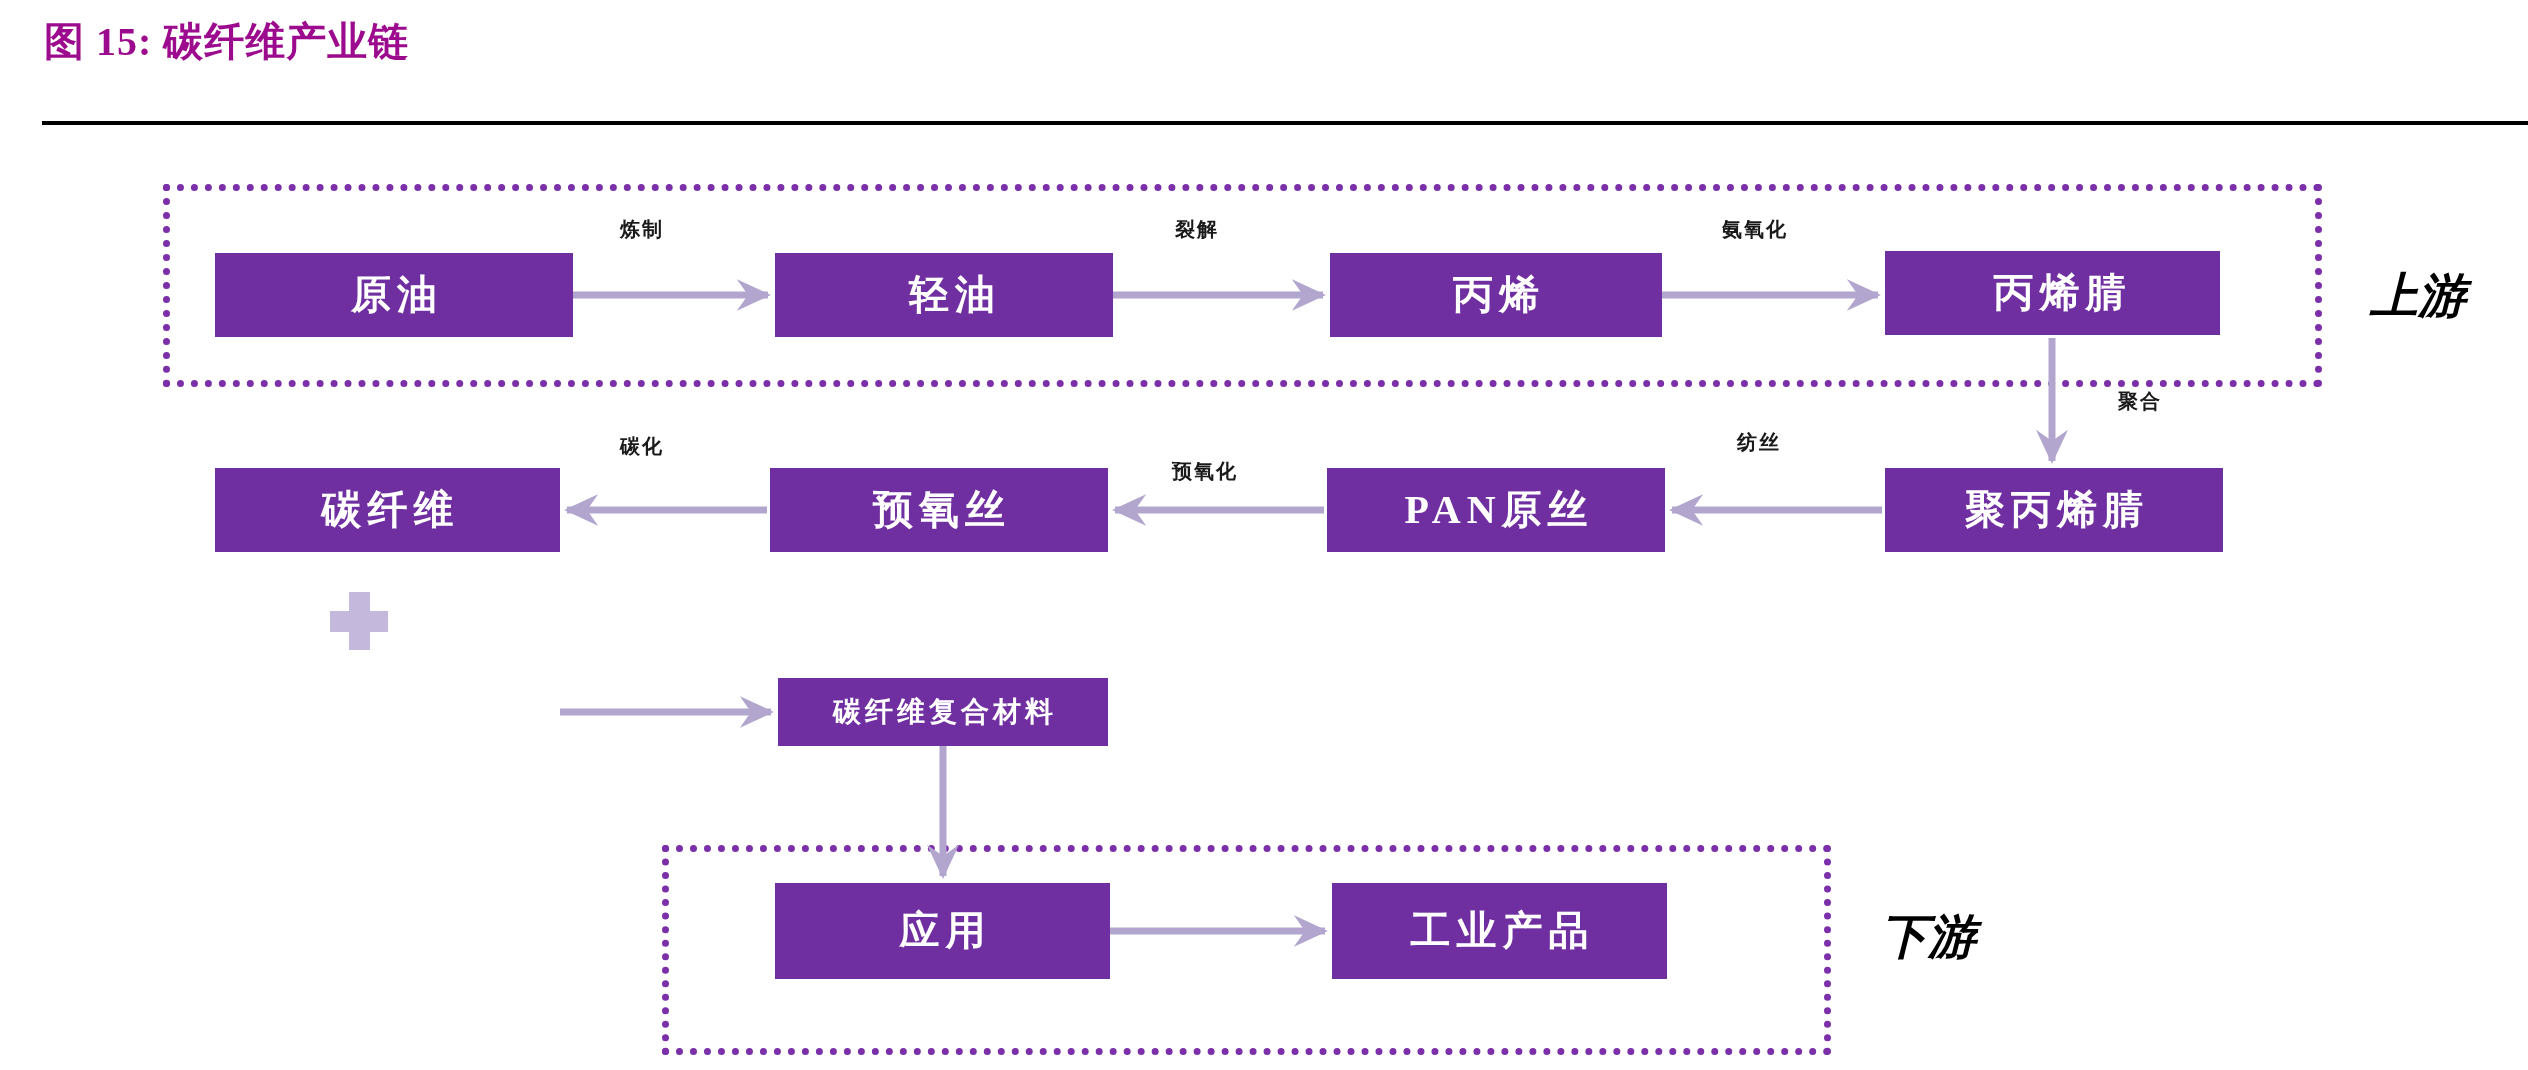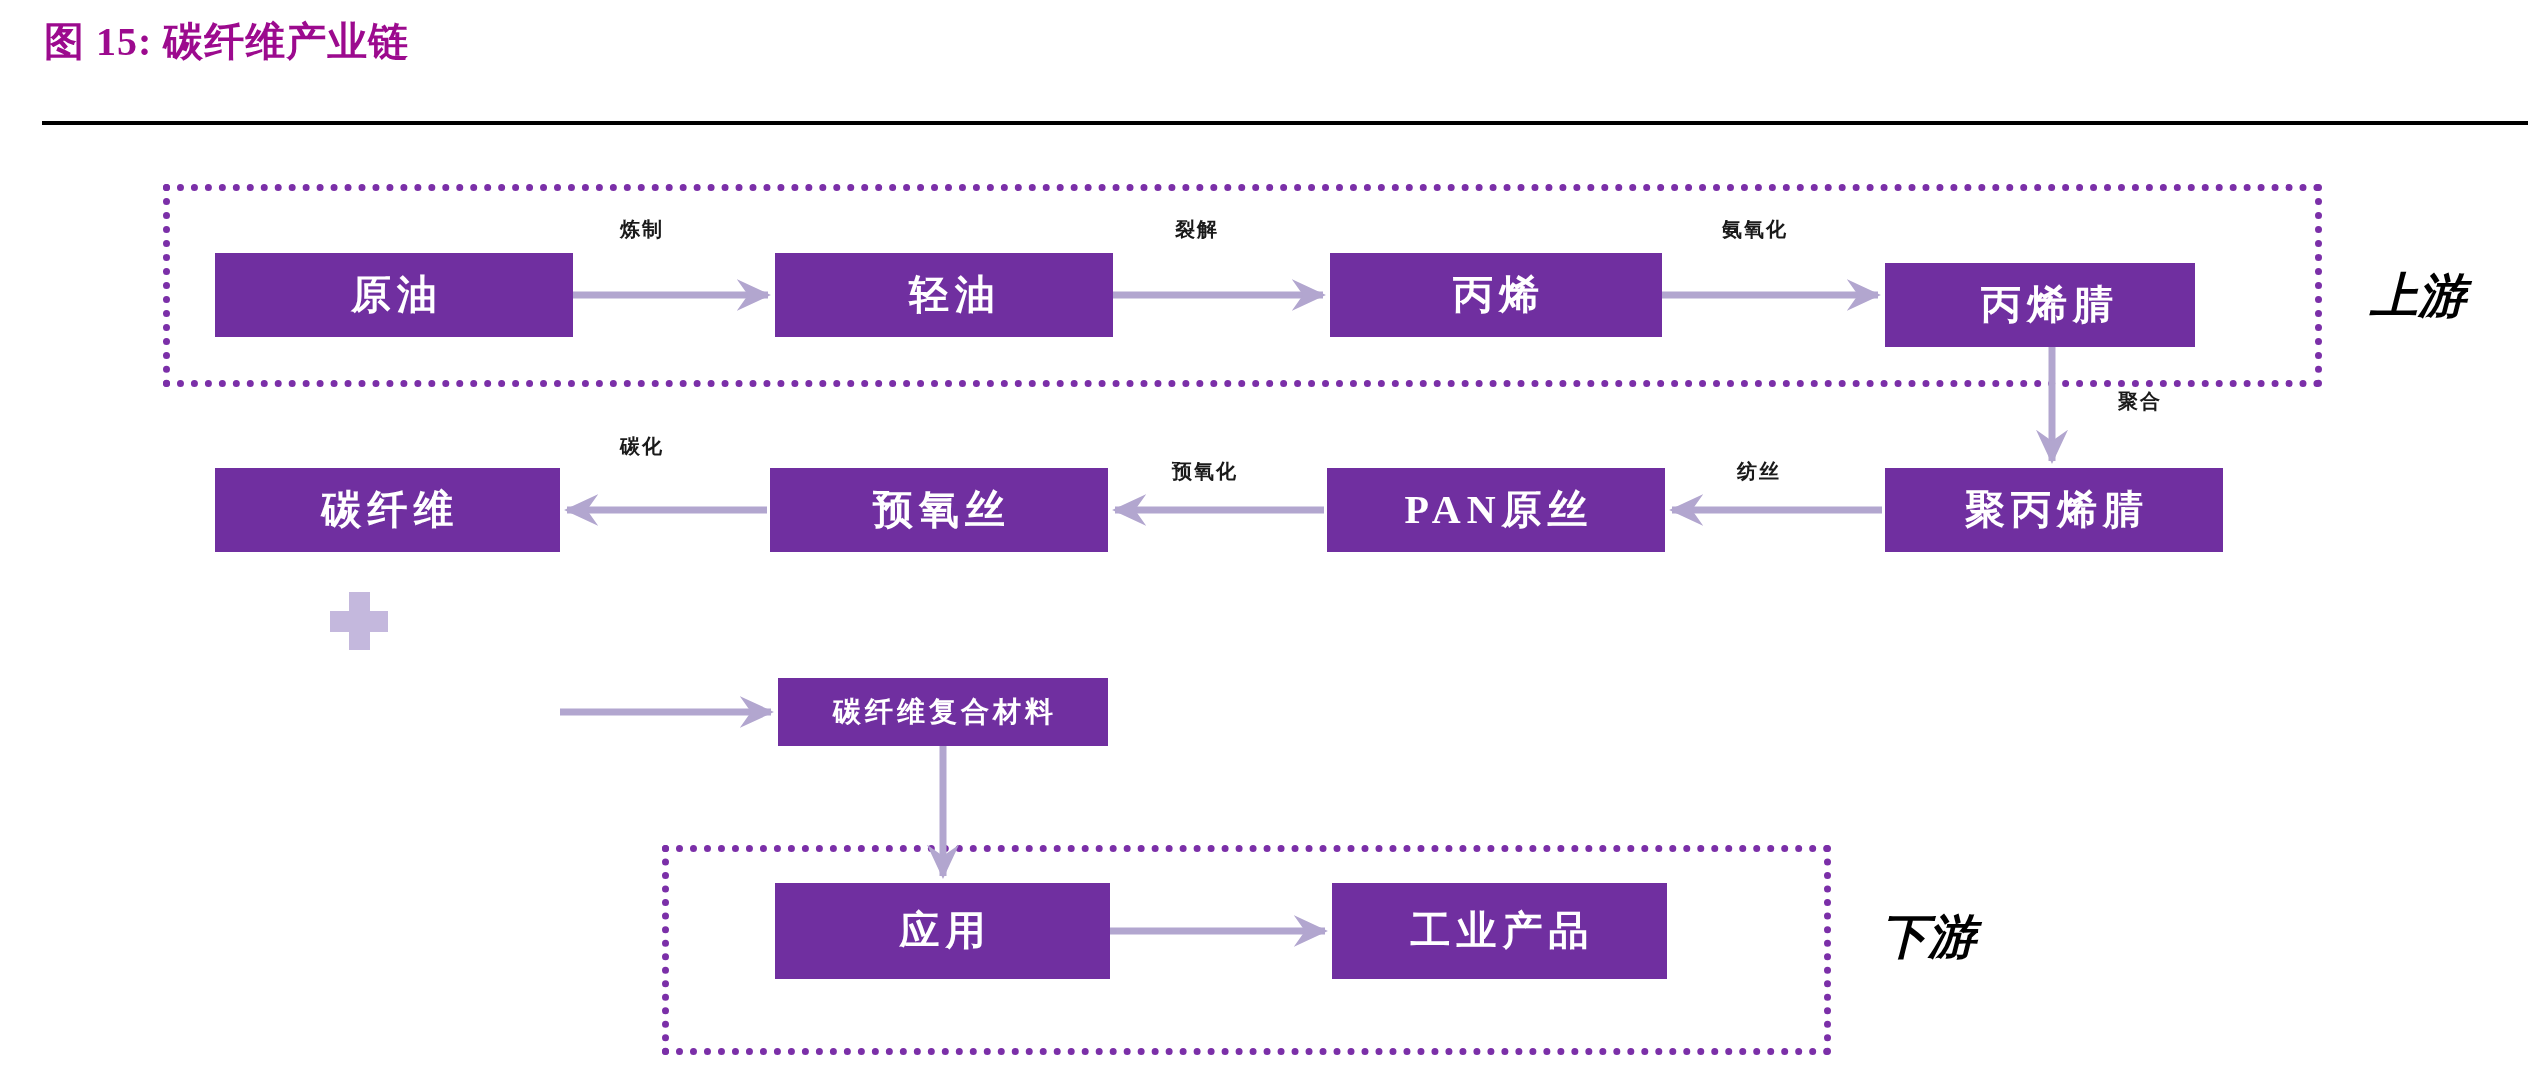--- a/index.html
+++ b/index.html
@@ -83,21 +83,21 @@
     text-indent: 6px;
     white-space: nowrap;
     line-height: 1;
   }
   .node.small { font-size: 28px; letter-spacing: 4px; text-indent: 4px; }
 
   
   #node-crude-oil     { left: 215px;  top: 253px; width: 358px; height: 84px; }
   #node-light-oil     { left: 775px;  top: 253px; width: 338px; height: 84px; padding-left: 16px; }
   #node-propylene     { left: 1330px; top: 253px; width: 332px; height: 84px; }
-  #node-acrylonitrile { left: 1885px; top: 263px; width: 310px; height: 84px; padding-left: 14px; }
+  #node-acrylonitrile { left: 1885px; top: 251px; width: 335px; height: 84px; padding-left: 14px; }
 
   
   #node-carbon-fiber  { left: 215px;  top: 468px; width: 345px; height: 84px; }
   #node-preox-fiber   { left: 770px;  top: 468px; width: 338px; height: 84px; }
   #node-pan-precursor { left: 1327px; top: 468px; width: 338px; height: 84px; }
   #node-pan-polymer   { left: 1885px; top: 468px; width: 338px; height: 84px; }
 
   
   #node-resin         { left: 215px;  top: 669px; width: 345px; height: 84px; }
   #node-composite     { left: 778px;  top: 678px; width: 330px; height: 68px; }
@@ -125,21 +125,21 @@
     color: #1a1a1a;
     white-space: nowrap;
     letter-spacing: 2px;
   }
   #lbl-refine  { left: 620px;  top: 216px; }
   #lbl-crack   { left: 1175px; top: 216px; }
   #lbl-ammox   { left: 1722px; top: 216px; }
   #lbl-polym   { left: 2118px; top: 388px; }
   #lbl-carbon  { left: 620px;  top: 433px; }
   #lbl-preox   { left: 1172px; top: 458px; }
-  #lbl-spin    { left: 1737px; top: 458px; text-align: right; }
+  #lbl-spin    { left: 1737px; top: 429px; text-align: right; }
 
   
   #plus-icon {
     position: absolute;
     left: 330px;
     top: 592px;
     width: 58px;
     height: 58px;
   }
   #plus-icon .bar-h,

